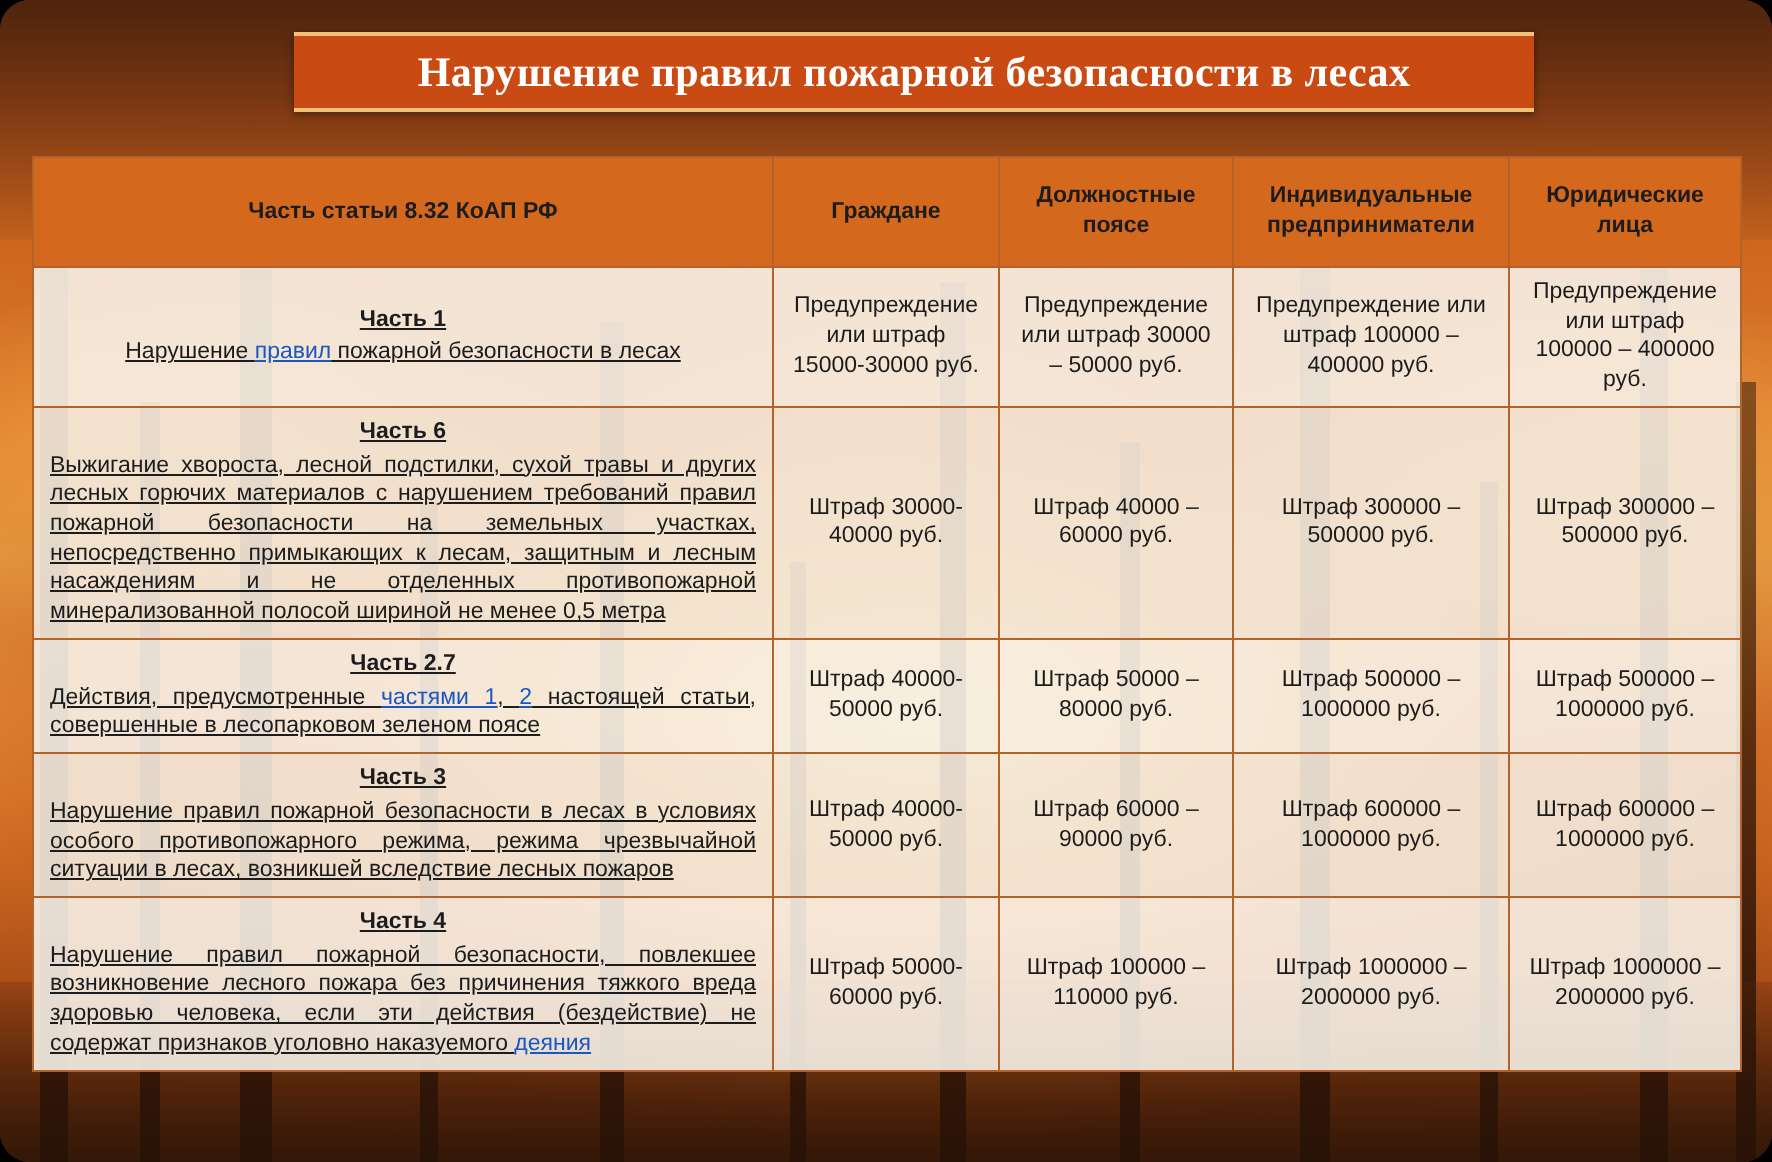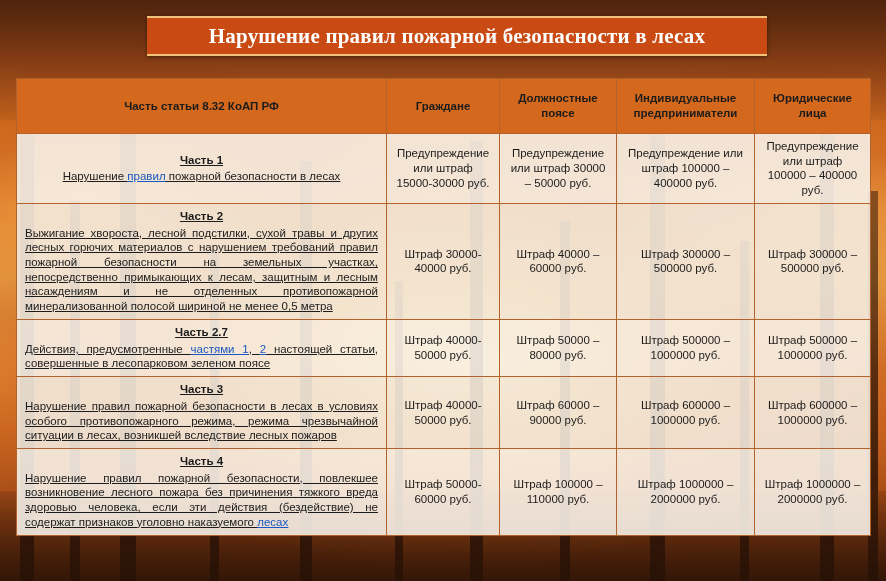--- a/index.html
+++ b/index.html
@@ -11,20 +11,21 @@
     height: 581px;
     overflow: hidden;
     font-family: "Liberation Sans", sans-serif;
     background: #000;
   }
   .poster {
     position: relative;
     width: 886px;
     height: 581px;
     overflow: hidden;
+    border-radius: 15px;
   }
   
   .bg {
     position: absolute;
     inset: 0;
     background:
       radial-gradient(ellipse 60% 45% at 52% 62%, rgba(255,228,150,0.95) 0%, rgba(255,180,70,0.75) 28%, rgba(226,110,30,0.45) 55%, rgba(150,55,15,0.15) 80%, rgba(90,30,10,0) 100%),
       radial-gradient(ellipse 35% 30% at 14% 40%, rgba(255,170,60,0.5) 0%, rgba(180,70,20,0.25) 60%, rgba(100,35,10,0) 100%),
       radial-gradient(ellipse 40% 35% at 88% 45%, rgba(255,190,80,0.55) 0%, rgba(190,80,25,0.3) 60%, rgba(100,35,10,0) 100%),
       linear-gradient(to bottom,
@@ -207,21 +208,21 @@
             </span>
           </td>
           <td class="money">Предупреждение или штраф 15000-30000 руб.</td>
           <td class="money">Предупреждение или штраф 30000 – 50000 руб.</td>
           <td class="money">Предупреждение или штраф 100000 – 400000 руб.</td>
           <td class="money">Предупреждение или штраф 100000 – 400000 руб.</td>
         </tr>
 
         <tr>
           <td class="art">
-            <span class="part-title">Часть 2</span>
+            <span class="part-title">Часть 6</span>
             <span>Выжигание хвороста, лесной подстилки, сухой травы и других лесных горючих материалов с нарушением требований правил пожарной безопасности на земельных участках, непосредственно примыкающих к лесам, защитным и лесным насаждениям и не отделенных противопожарной минерализованной полосой шириной не менее 0,5 метра</span>
           </td>
           <td class="money">Штраф 30000-40000 руб.</td>
           <td class="money">Штраф 40000 – 60000 руб.</td>
           <td class="money">Штраф 300000 – 500000 руб.</td>
           <td class="money">Штраф 300000 – 500000 руб.</td>
         </tr>
 
         <tr>
           <td class="art">
@@ -241,21 +242,21 @@
           </td>
           <td class="money">Штраф 40000-50000 руб.</td>
           <td class="money">Штраф 60000 – 90000 руб.</td>
           <td class="money">Штраф 600000 – 1000000 руб.</td>
           <td class="money">Штраф 600000 – 1000000 руб.</td>
         </tr>
 
         <tr>
           <td class="art">
             <span class="part-title">Часть 4</span>
-            <span>Нарушение правил пожарной безопасности, повлекшее возникновение лесного пожара без причинения тяжкого вреда здоровью человека, если эти действия (бездействие) не содержат признаков уголовно наказуемого </span><a class="lnk" href="#">лесах</a>
+            <span>Нарушение правил пожарной безопасности, повлекшее возникновение лесного пожара без причинения тяжкого вреда здоровью человека, если эти действия (бездействие) не содержат признаков уголовно наказуемого </span><a class="lnk" href="#">деяния</a>
           </td>
           <td class="money">Штраф 50000-60000 руб.</td>
           <td class="money">Штраф 100000 – 110000 руб.</td>
           <td class="money">Штраф 1000000 – 2000000 руб.</td>
           <td class="money">Штраф 1000000 – 2000000 руб.</td>
         </tr>
       </tbody>
     </table>
   </div>
 

